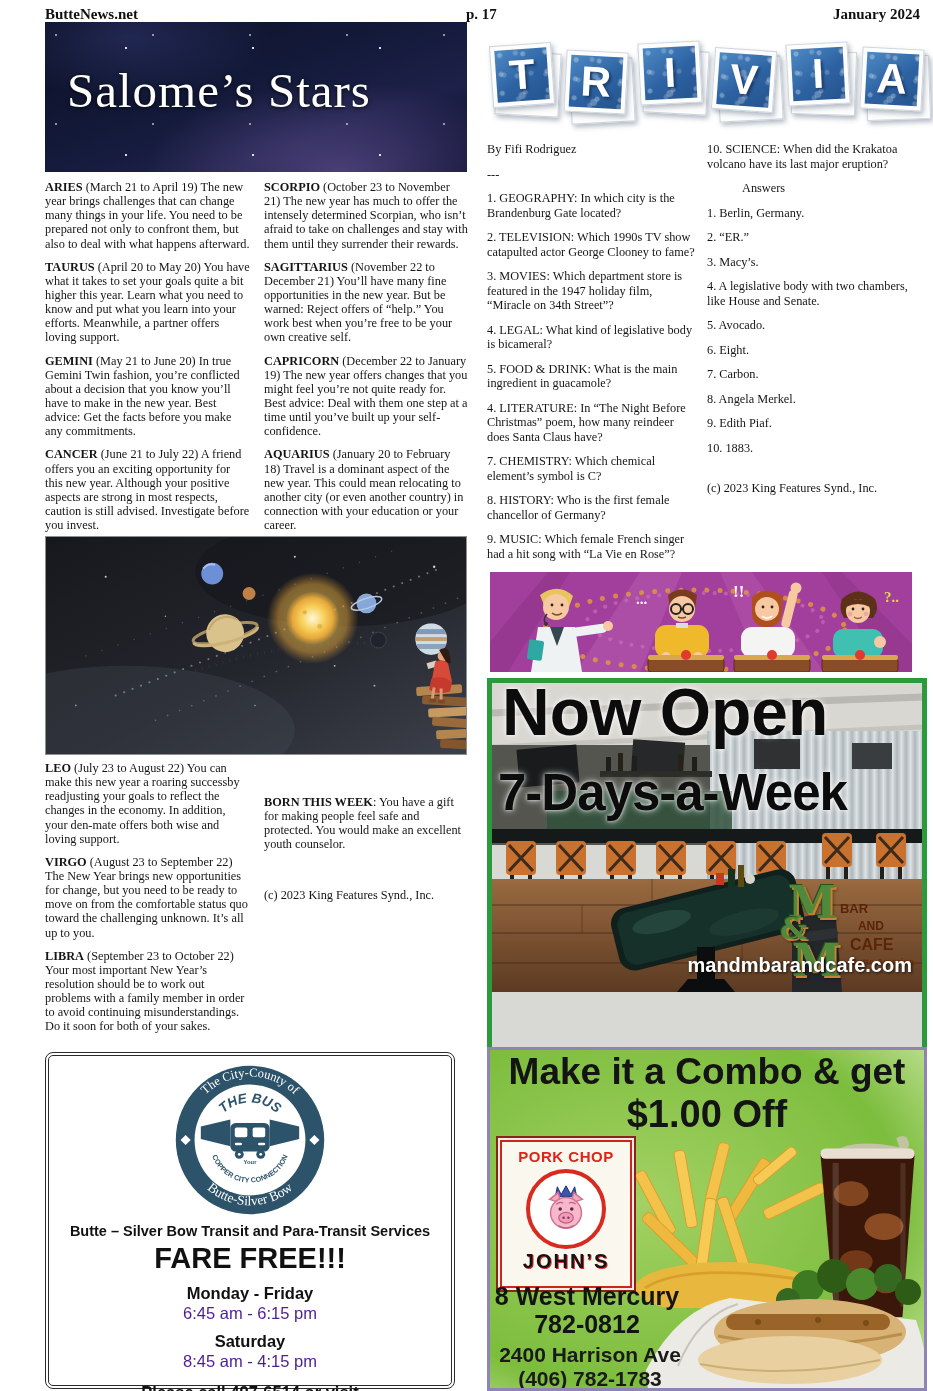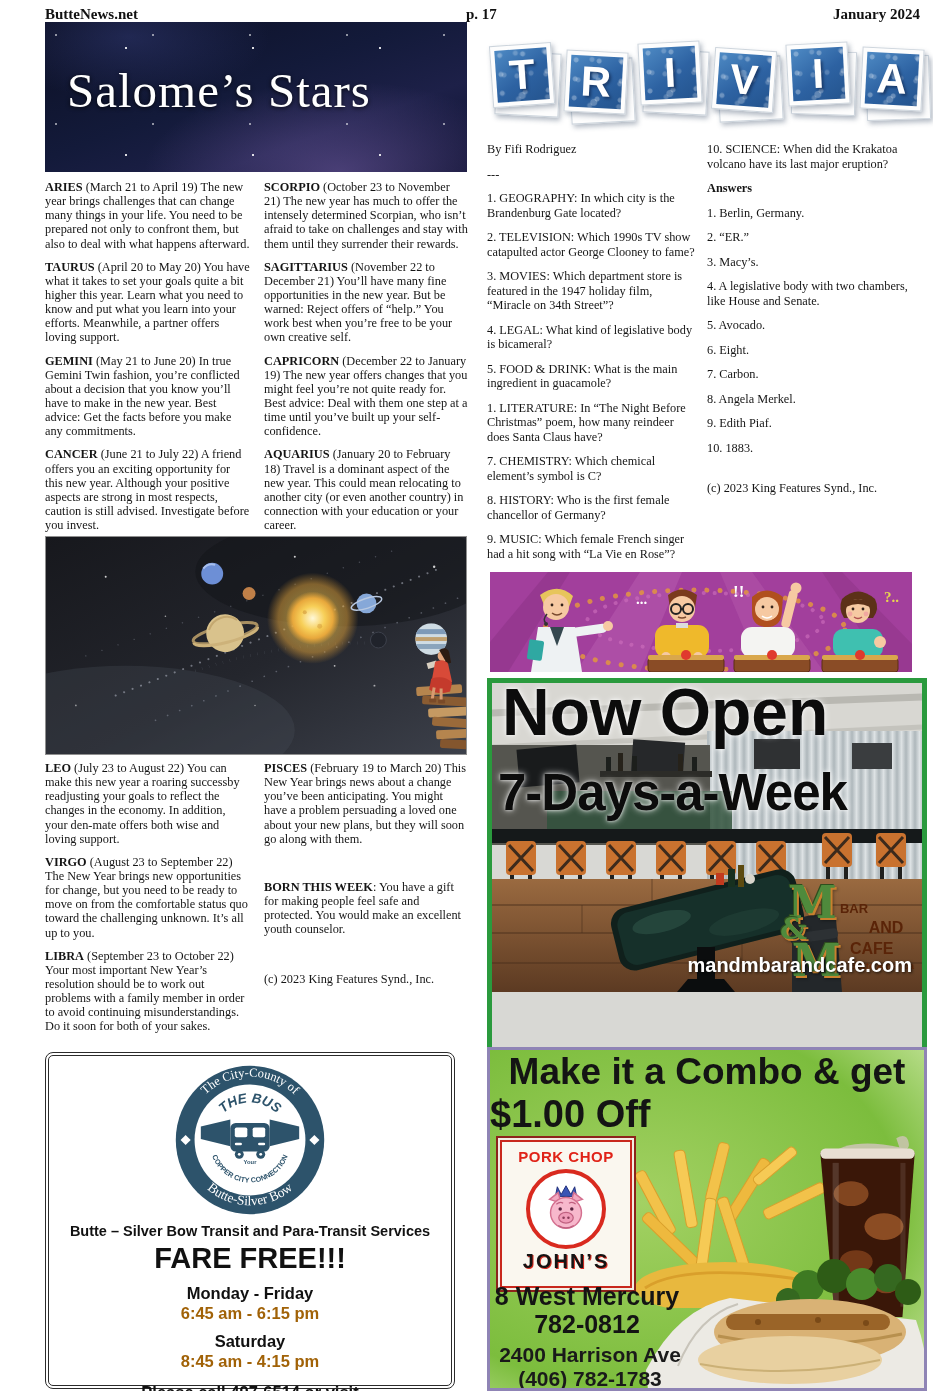--- a/index.html
+++ b/index.html
@@ -63,21 +63,21 @@
   .tile:nth-child(2){--r:3deg;--r2:-3deg;margin-top:12px;}
   .tile:nth-child(3){--r:-3deg;--r2:3deg;margin-top:3px;}
   .tile:nth-child(4){--r:4deg;--r2:-3deg;margin-top:10px;}
   .tile:nth-child(5){--r:-3deg;--r2:2deg;margin-top:4px;}
   .tile:nth-child(6){--r:3deg;--r2:-2deg;margin-top:9px;}
 
   .trivia-body{left:487px;top:142px;width:440px;}
   .tcol1{width:208px;margin-right:12px;}
   .tcol2{width:218px;}
   .tp{font:12.3px/1.18 "Liberation Serif",serif;margin:0 0 10px 0;}
-  .tans-label{font-weight:bold;}
+  .tans-label{font-weight:normal;margin-left:35px;}
   .t-copy{margin-top:26px;}
 
   .cartoon{left:490px;top:572px;width:422px;height:100px;}
   .cartoon svg{display:block;width:100%;height:100%;}
 
   
   .mm-ad{left:487px;top:678px;width:440px;height:456px;border:5px solid #2a9a3d;box-sizing:border-box;
      background:#d8d8d4;overflow:hidden;}
   .mm-photo{position:absolute;left:0;top:0;width:430px;height:309px;}
   .mm-h1{left:10px;top:-4px;font:900 66px/1 "Liberation Sans","DejaVu Sans",sans-serif;color:#0c0c0c;
@@ -86,46 +86,46 @@
      letter-spacing:-1px;text-shadow:0 0 7px rgba(255,255,255,.85),0 0 3px rgba(255,255,255,.7);}
   .mm-logo{right:8px;top:194px;display:flex;}
   .mm-mm{position:relative;width:56px;height:118px;}
   .mm-letter{position:absolute;font-family:"DejaVu Serif",serif;font-weight:bold;color:#4f8a3c;
      text-shadow:2px 2px 0 #c8812e,-1px -1px 0 #2f4f1e,3px 3px 3px rgba(0,0,0,.35);}
   .mm-m1{top:0;left:8px;font-size:44px;}
   .mm-amp{top:34px;left:0;font-size:30px;}
   .mm-m2{top:58px;left:12px;font-size:44px;}
   .mm-words{margin:24px 0 0 4px;font-family:"Liberation Sans",sans-serif;color:#5a2408;}
   .mm-bar{font-size:13px;font-weight:900;}
-  .mm-and{font-size:16px;font-weight:800;margin:3px 0 3px 18px;text-align:center;}
+  .mm-and{font-size:12px;font-weight:800;margin:3px 0 3px 18px;}
   .mm-cafe{font-size:16px;font-weight:900;margin-left:10px;}
   .mm-tag{font-size:9.5px;font-weight:700;color:#6b2d0a;margin-top:2px;margin-left:10px;}
   .mm-web{right:10px;top:272px;font:800 20px/1 "Liberation Sans",sans-serif;color:#fff;
      text-shadow:1px 1px 3px rgba(0,0,0,.8);}
   .mm-bar-strip{left:0;right:0;bottom:0;height:34px;display:flex;align-items:center;
      background:linear-gradient(#4db45a,#1e8b33);font:800 21px/1 "Liberation Sans",sans-serif;color:#fff;
      text-shadow:1px 1px 2px rgba(0,0,0,.45);}
   .mm-addr{margin-left:14px;} .mm-city{margin-left:44px;} .mm-phone{margin-left:34px;}
 
   
   .bus-ad{left:45px;top:1052px;width:410px;height:337px;border:4px double #2b2b2b;border-radius:8px;
      box-sizing:border-box;background:#fff;text-align:center;font-family:"Liberation Sans","DejaVu Sans",sans-serif;}
   .bus-logo{width:152px;height:152px;margin-top:8px;}
   .bus-services{font-size:14.5px;font-weight:700;margin-top:3px;color:#111;}
   .bus-fare{font-size:29px;font-weight:900;margin-top:3px;color:#111;}
   .bus-sline{font-size:16.5px;font-weight:700;margin-top:9px;color:#111;}
-  .bus-stime{font-size:16.5px;font-weight:700;margin-top:1px;color:#a16207;}
+  .bus-stime{font-size:16.5px;font-weight:400;margin-top:1px;color:#4c1d95;}
   .bus-contact{font-size:16.5px;font-weight:700;margin-top:12px;color:#111;}
 
   
   .pcj-ad{left:487px;top:1047px;width:440px;height:344px;border:3px solid #8f84b5;box-sizing:border-box;
      overflow:hidden;
      background:radial-gradient(ellipse 420px 300px at 35% 45%, #a3d163, #7cbd3d 62%, #b8dd8a 85%, #e8f2d8);}
   .pcj-h1{left:0;right:0;top:2px;text-align:center;font:900 37px/1.1 "Liberation Sans",sans-serif;color:#141414;}
-  .pcj-h2{left:0;right:0;top:44px;font:900 38px/1.1 "Liberation Sans",sans-serif;color:#141414;}
+  .pcj-h2{left:0;right:0;top:44px;text-align:center;font:900 38px/1.1 "Liberation Sans",sans-serif;color:#141414;}
   .pcj-logo{left:10px;top:90px;width:128px;height:144px;background:#faf7ef;border:2px solid #c8271d;
      box-shadow:0 0 0 2px #f3efe4,0 0 0 4px #8d241b;text-align:center;}
   .pcj-logo-top{font:900 15px/1 "Liberation Sans",sans-serif;color:#e02318;letter-spacing:.5px;margin-top:7px;}
   .pcj-ring{width:72px;height:72px;margin:5px auto 2px;border:4px solid #d92a1f;border-radius:50%;
      background:#fff;display:flex;align-items:center;justify-content:center;}
   .pcj-logo-bot{font:900 20px/1 "Liberation Sans",sans-serif;color:#141414;letter-spacing:2px;
      text-shadow:1px 1px 0 #d92a1f;}
   .pcj-addr1{left:2px;top:234px;width:190px;text-align:center;font:900 25px/1 "Liberation Sans",sans-serif;color:#141414;}
   .pcj-phone1{left:2px;top:262px;width:190px;text-align:center;font:900 25px/1 "Liberation Sans",sans-serif;color:#141414;}
   .pcj-addr2{left:0px;top:294px;width:200px;text-align:center;font:800 21px/1 "Liberation Sans",sans-serif;color:#1a1a1a;}
@@ -236,21 +236,20 @@
     </svg>
   </div>
 
   <div class="abs hb-bot cols">
     <div class="hcol">
       <p class="hp"><b>LEO</b> <span>(July 23 to August 22) You can make this new year a roaring successby readjusting your goals to reflect the changes in the economy. In addition, your den-mate offers both wise and loving support.</span></p>
       <p class="hp"><b>VIRGO</b> <span>(August 23 to September 22) The New Year brings new opportunities for change, but you need to be ready to move on from the comfortable status quo toward the challenging unknown. It’s all up to you.</span></p>
       <p class="hp"><b>LIBRA</b> <span>(September 23 to October 22) Your most important New Year’s resolution should be to work out problems with a family member in order to avoid continuing misunderstandings. Do it soon for both of your sakes.</span></p>
     </div>
     <div class="hcol">
-      <p class="hp"><b>PISCES</b> <span>(February 19 to March 20) This New Year brings news about a change you’ve been anticipating. You might have a problem persuading a loved one about your new plans, but they will soon go along with them.</span></p>
       <p class="hp born"><b>BORN THIS WEEK</b><span>: You have a gift for making people feel safe and protected. You would make an excellent youth counselor.</span></p>
       <p class="hp copyright">(c) 2023 King Features Synd., Inc.</p>
     </div>
   </div>
 
   <div class="abs tiles">
     <div class="tile">
         <div class="card back"></div>
         <div class="card front">
           <div class="blue">
@@ -302,21 +301,21 @@
 
   <div class="abs trivia-body cols">
     <div class="tcol1">
       <p class="tp">By Fifi Rodriguez</p>
       <p class="tp">---</p>
       <p class="tp">1. GEOGRAPHY: In which city is the Brandenburg Gate located?</p>
       <p class="tp">2. TELEVISION: Which 1990s TV show catapulted actor George Clooney to fame?</p>
       <p class="tp">3. MOVIES: Which department store is featured in the 1947 holiday film, “Miracle on 34th Street”?</p>
       <p class="tp">4. LEGAL: What kind of legislative body is bicameral?</p>
       <p class="tp">5. FOOD &amp; DRINK: What is the main ingredient in guacamole?</p>
-      <p class="tp">1. LITERATURE: In “The Night Before Christmas” poem, how many reindeer does Santa Claus have?</p>
+      <p class="tp">4. LITERATURE: In “The Night Before Christmas” poem, how many reindeer does Santa Claus have?</p>
       <p class="tp">7. CHEMISTRY: Which chemical element’s symbol is C?</p>
       <p class="tp">8. HISTORY: Who is the first female chancellor of Germany?</p>
       <p class="tp">9. MUSIC: Which female French singer had a hit song with “La Vie en Rose”?</p>
     </div>
     <div class="tcol2">
       <p class="tp">10. SCIENCE: When did the Krakatoa volcano have its last major eruption?</p>
       <p class="tp tans-label">Answers</p>
       <p class="tp">1. Berlin, Germany.</p>
       <p class="tp">2. “ER.”</p>
       <p class="tp">3. Macy’s.</p>

